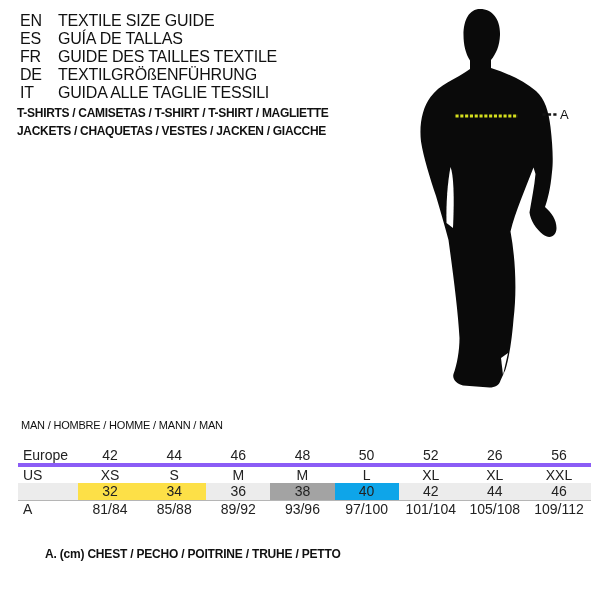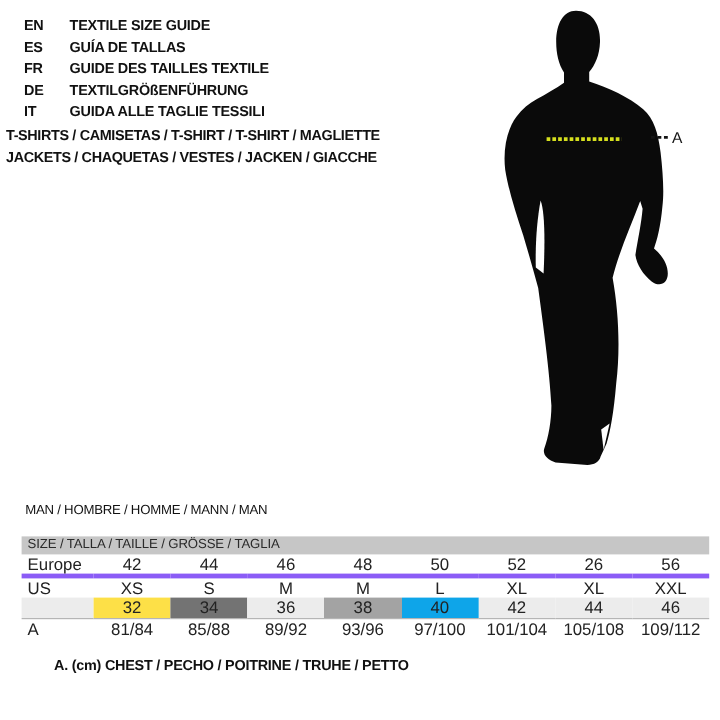--- a/index.html
+++ b/index.html
@@ -7,24 +7,24 @@
   body { font-family: "Liberation Sans", "DejaVu Sans", sans-serif; color: #111; }
   .canvas {
     position: relative;
     width: 600px;
     height: 600px;
     background: #ffffff;
     overflow: hidden;
   }
   
   .lang-list { position: absolute; left: 20px; top: 12px; }
-  .lang-row { height: 18px; line-height: 18px; font-size: 12px; font-weight: 700; letter-spacing: -0.2px; white-space: nowrap; }
+  .lang-row { height: 18px; line-height: 18px; font-size: 16px; font-weight: 400; letter-spacing: -0.2px; white-space: nowrap; }
   .lang-code { display: inline-block; width: 38px; }
   
-  .categories { position: absolute; left: 5px; top: 104px; }
+  .categories { position: absolute; left: 17px; top: 104px; }
   .cat-line { height: 18px; line-height: 18px; font-size: 12px; font-weight: 700; letter-spacing: -0.3px; white-space: nowrap; }
   
   .figure-wrap { position: absolute; left: 400px; top: 0; width: 200px; height: 400px; }
   .figure-wrap svg { display: block; }
   .measure-label { position: absolute; left: 160px; top: 107px; font-size: 13px; font-weight: 400; color: #141414; }
   
   .man-heading { position: absolute; left: 21px; top: 419px; font-size: 11px; font-weight: 400; letter-spacing: -0.2px; }
   
   .size-table { position: absolute; left: 18px; top: 447px; width: 573px; }
   .size-table .thead {
@@ -109,21 +109,20 @@
       <path fill="#ffffff" d="M 501 358 L 508 353 L 503 375 Z"></path>
       <line x1="455.5" y1="116" x2="518" y2="116" stroke="#d5df1e" stroke-width="3.2" stroke-dasharray="3.1 1.7"></line>
       <line x1="542.5" y1="114.5" x2="558" y2="114.5" stroke="#141414" stroke-width="2.4" stroke-dasharray="3.2 2.2"></line>
     </svg>
     <span class="measure-label">A</span>
   </div>
 
   <div class="man-heading">MAN / HOMBRE / HOMME / MANN / MAN</div>
 
   <div class="size-table">
-    <div class="thead" style="background: rgb(198, 198, 198);">SIZE / TALLA / TAILLE / GRÖSSE / TAGLIA</div>
     <table class="grid">
       <colgroup>
         <col style="width:60px">
         <col>
           <col>
           <col>
           <col>
           <col>
           <col>
           <col>
@@ -148,21 +147,21 @@
           <td>M</td>
           <td>M</td>
           <td>L</td>
           <td>XL</td>
           <td>XL</td>
           <td>XXL</td>
         </tr>
         <tr class="r-num">
           <td class="lbl" style="background: rgb(236, 236, 236);"></td>
           <td style="background: #fde047;">32</td>
-          <td style="background: #737373;">34</td>
+          <td style="background: #fde047;">34</td>
           <td style="background: rgb(236, 236, 236);">36</td>
           <td style="background: #a3a3a3;">38</td>
           <td style="background: #0ea5e9;">40</td>
           <td style="background: rgb(236, 236, 236);">42</td>
           <td style="background: rgb(236, 236, 236);">44</td>
           <td style="background: rgb(236, 236, 236);">46</td>
         </tr>
         <tr class="r-a">
           <td class="lbl">A</td>
           <td>81/84</td>

